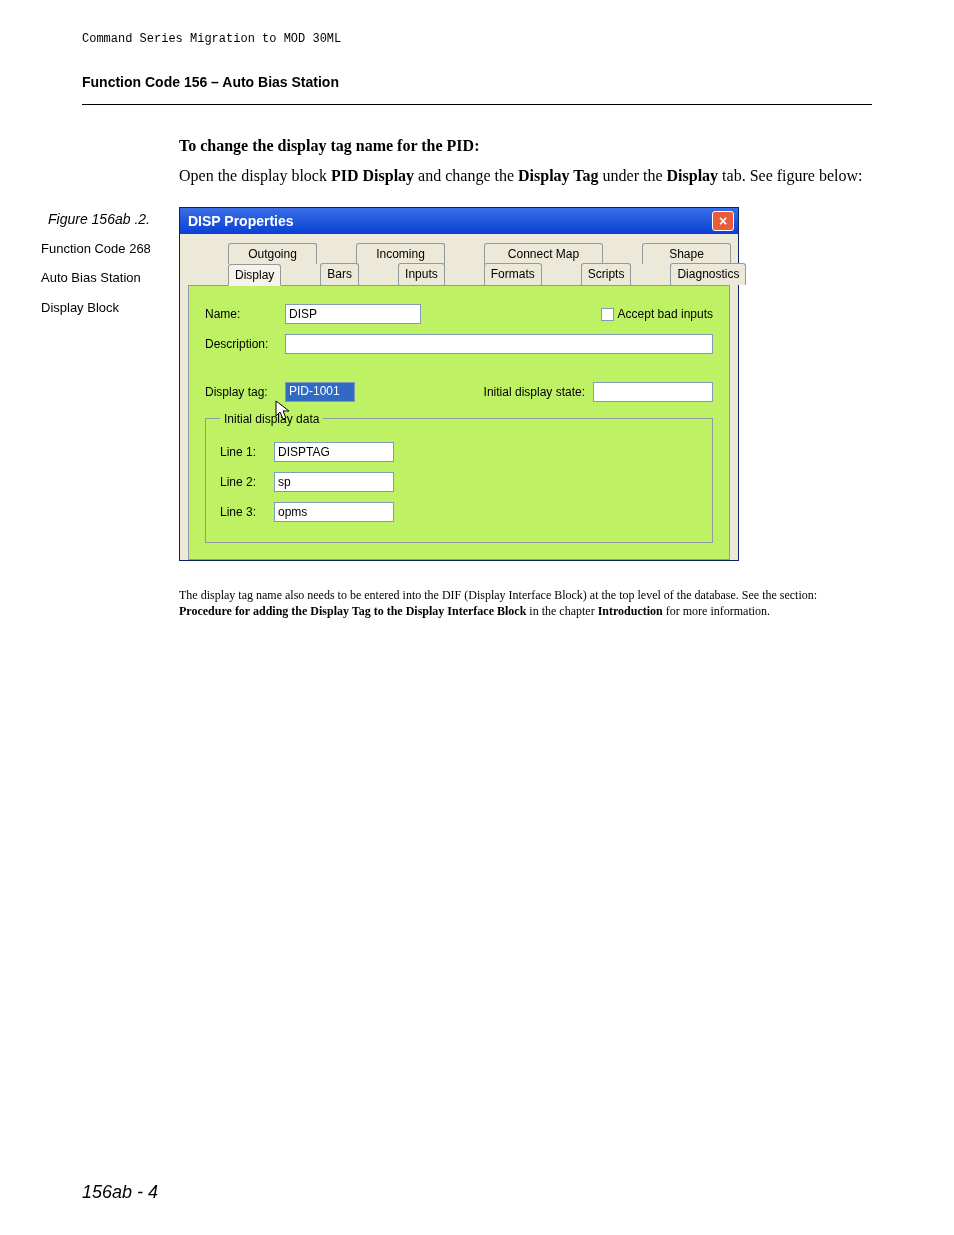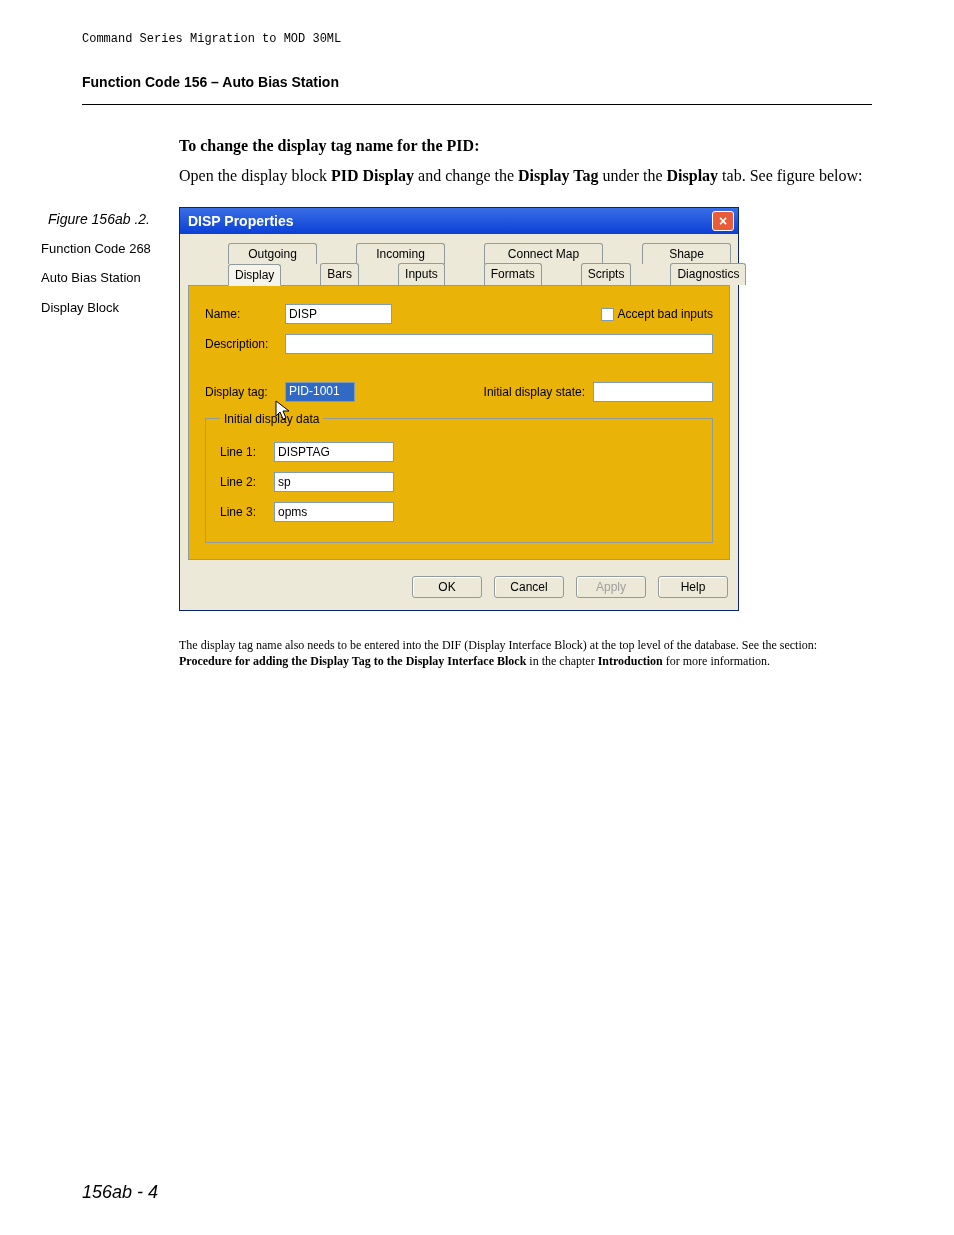--- a/index.html
+++ b/index.html
@@ -108,21 +108,21 @@
   .tab.back { top: 1px; }
   .tab.active {
     background: #f5f3ea;
     font-weight: normal;
     z-index: 2;
     position: relative;
     border-bottom: 1px solid #f5f3ea;
     top: 1px;
   }
   .tab-panel {
-    background: #eab308;
+    background: #bef264;
     border: 1px solid #919b9c;
     padding: 18px 16px 16px 16px;
     margin-top: 0;
   }
   .row { display:flex; align-items:center; margin-bottom: 10px; }
   .lbl { width: 80px; }
   .lbl-sm { width: 72px; }
   .field {
     border: 1px solid #7f9db9;
     background: #fff;
@@ -247,21 +247,21 @@
           <div class="tab">Inputs</div>
           <div class="tab">Formats</div>
           <div class="tab">Scripts</div>
           <div class="tab">Diagnostics</div>
         </div>
       </div>
 
       <div class="tab-panel">
         <div class="row">
           <span class="lbl">Name:</span>
-          <input class="field" style="width: 107px;" value="DISP">
+          <input class="field" style="width: 136px;" value="DISP">
           <span style="flex:1"></span>
           <span><span class="checkbox-box"></span></span>
           <span>Accept bad inputs</span>
         </div>
         <div class="row">
           <span class="lbl">Description:</span>
           <input class="field" style="flex: 1 1 0%;" value="">
         </div>
 
         <div class="row cursor" style="margin-top:28px">
@@ -290,26 +290,20 @@
               <div class="row">
                   <span class="lbl-sm">Line 3:</span>
                   <input class="field" value="opms" style="">
                 </div>
             </div>
           </div>
         </fieldset>
       </div>
     </div>
 
-    <div class="btn-bar">
-      <div class="btn">OK</div>
-      <div class="btn">Cancel</div>
-      <div class="btn disabled">Apply</div>
-      <div class="btn">Help</div>
-    </div>
   </div>
 
   <div class="outro">
     <span>The display tag name also needs to be entered into the DIF (Display Interface Block) at the top level of the database. See the section: </span><b>Procedure for adding the Display Tag to the Display Interface Block</b><span> in the chapter </span><b>Introduction</b><span> for more information.</span>
   </div>
 </div>
 
 <div class="footer">156ab - 4</div>
 
 </body></html>

